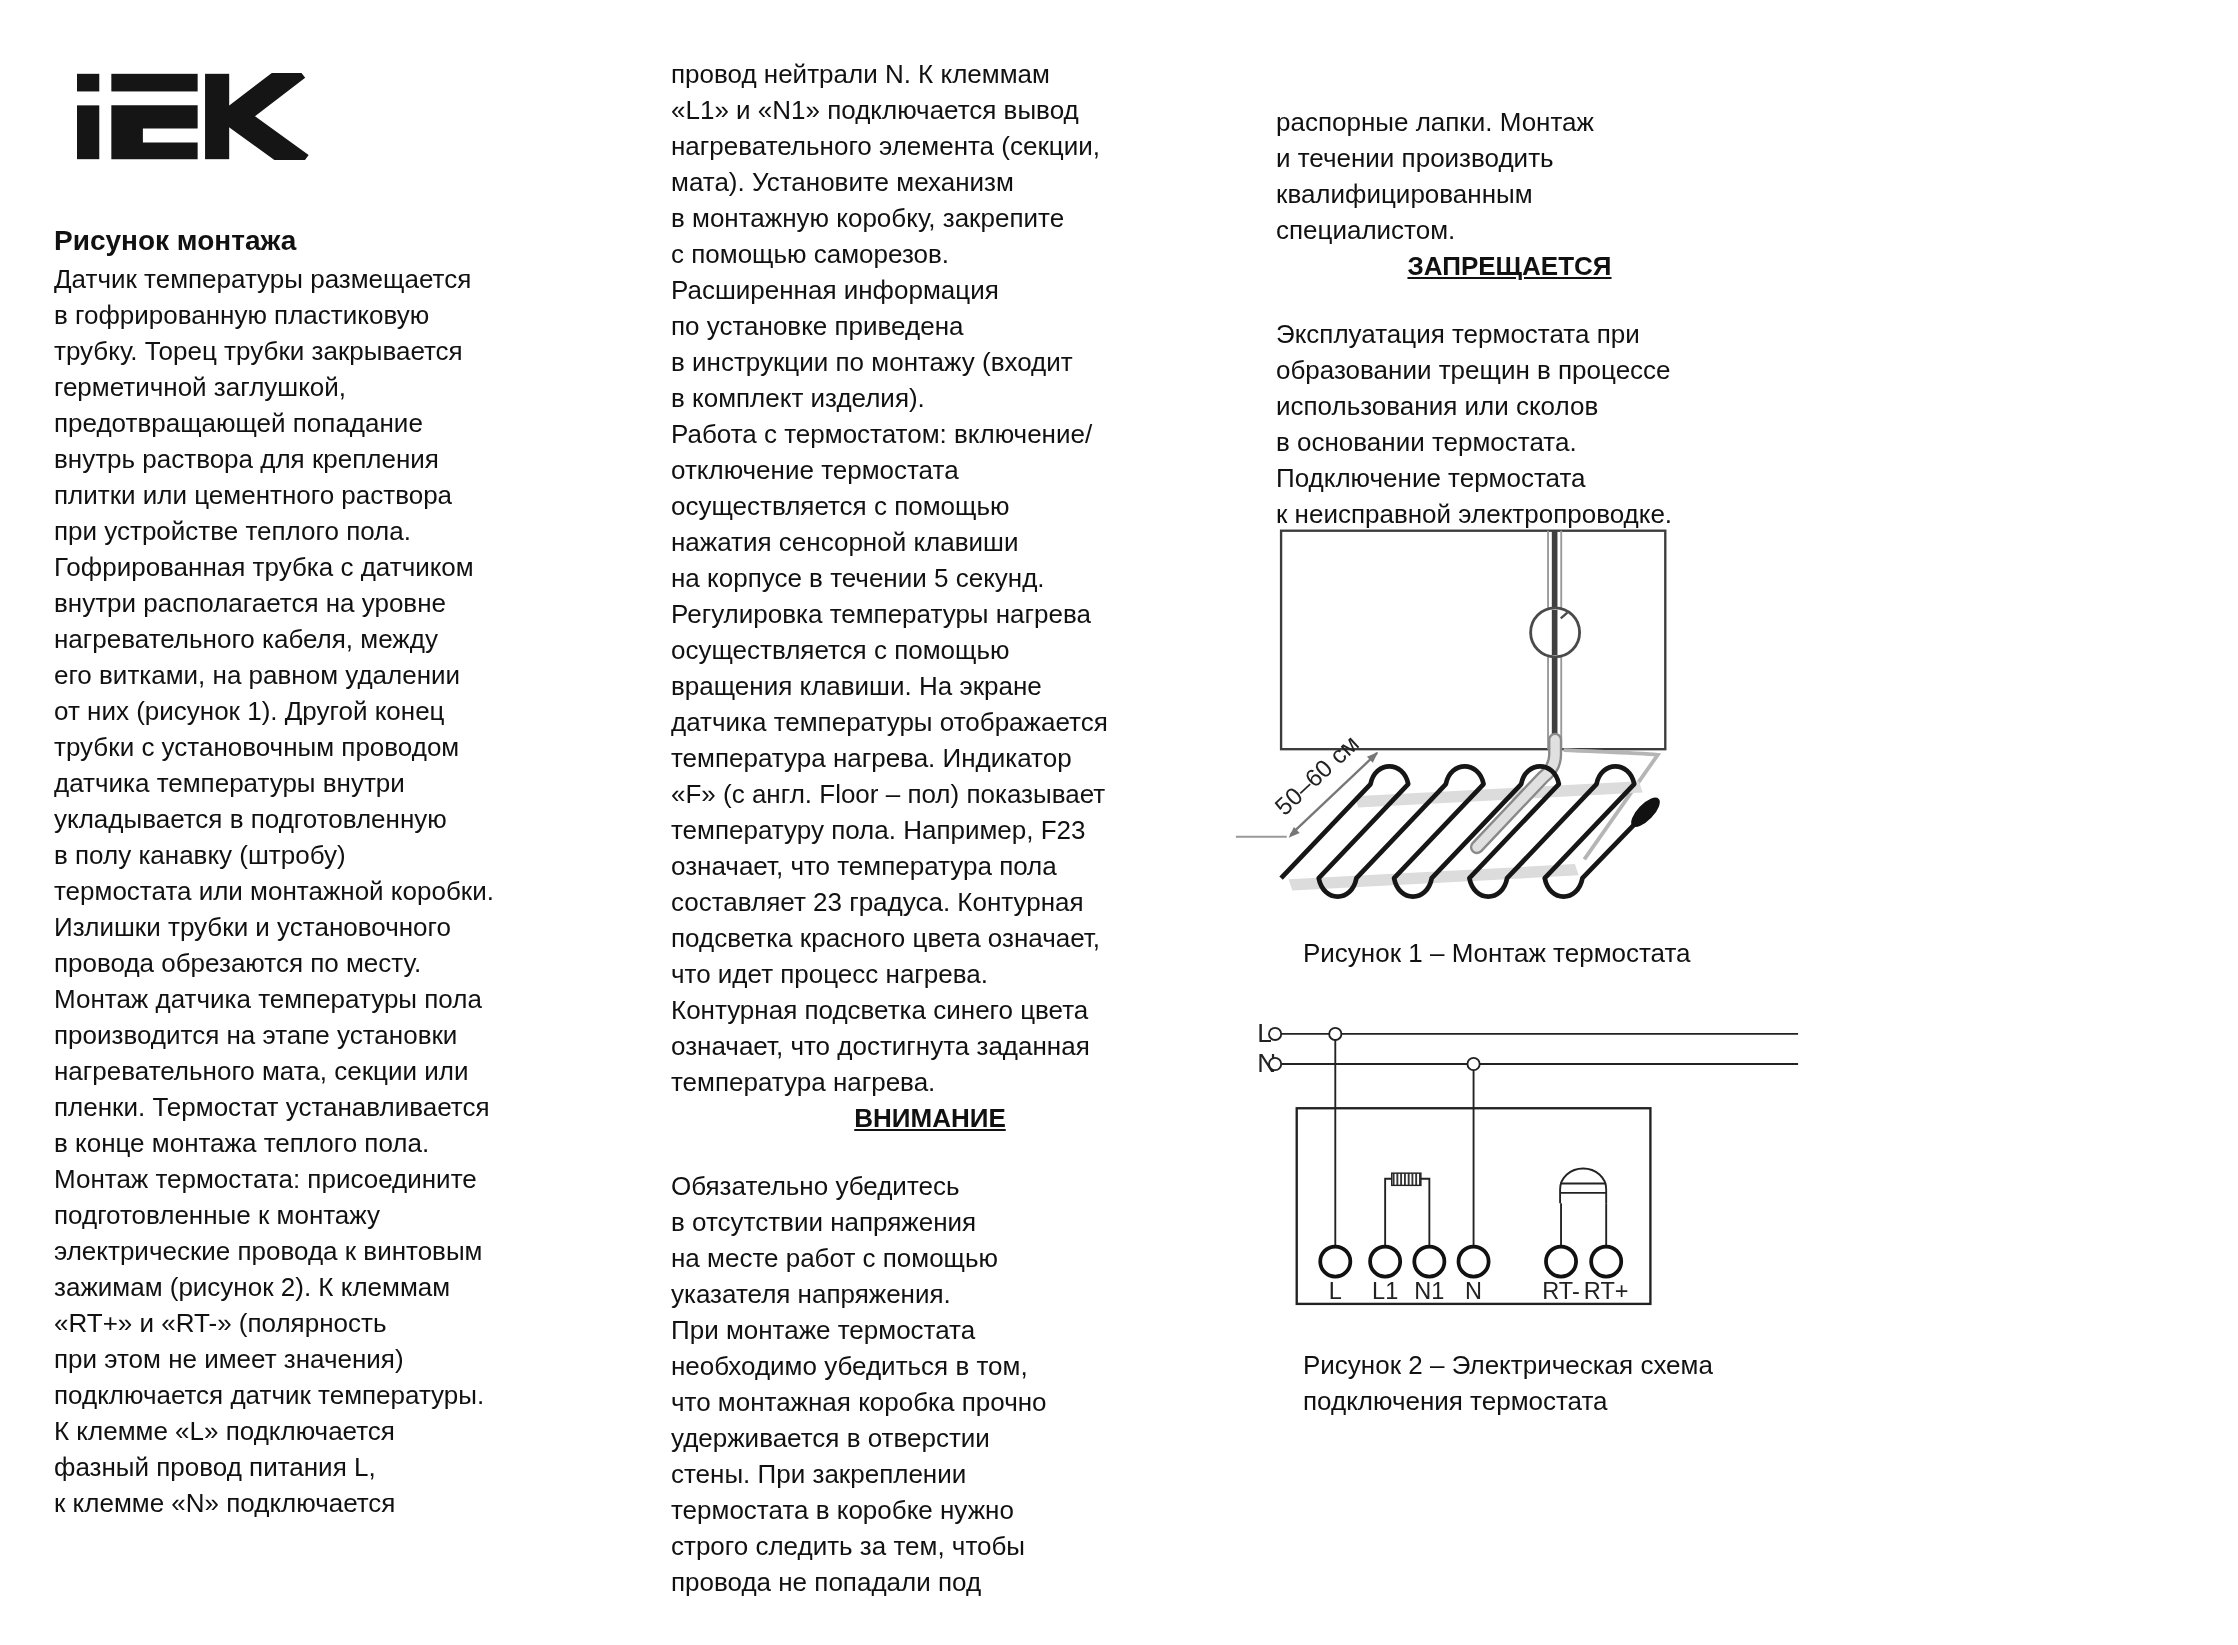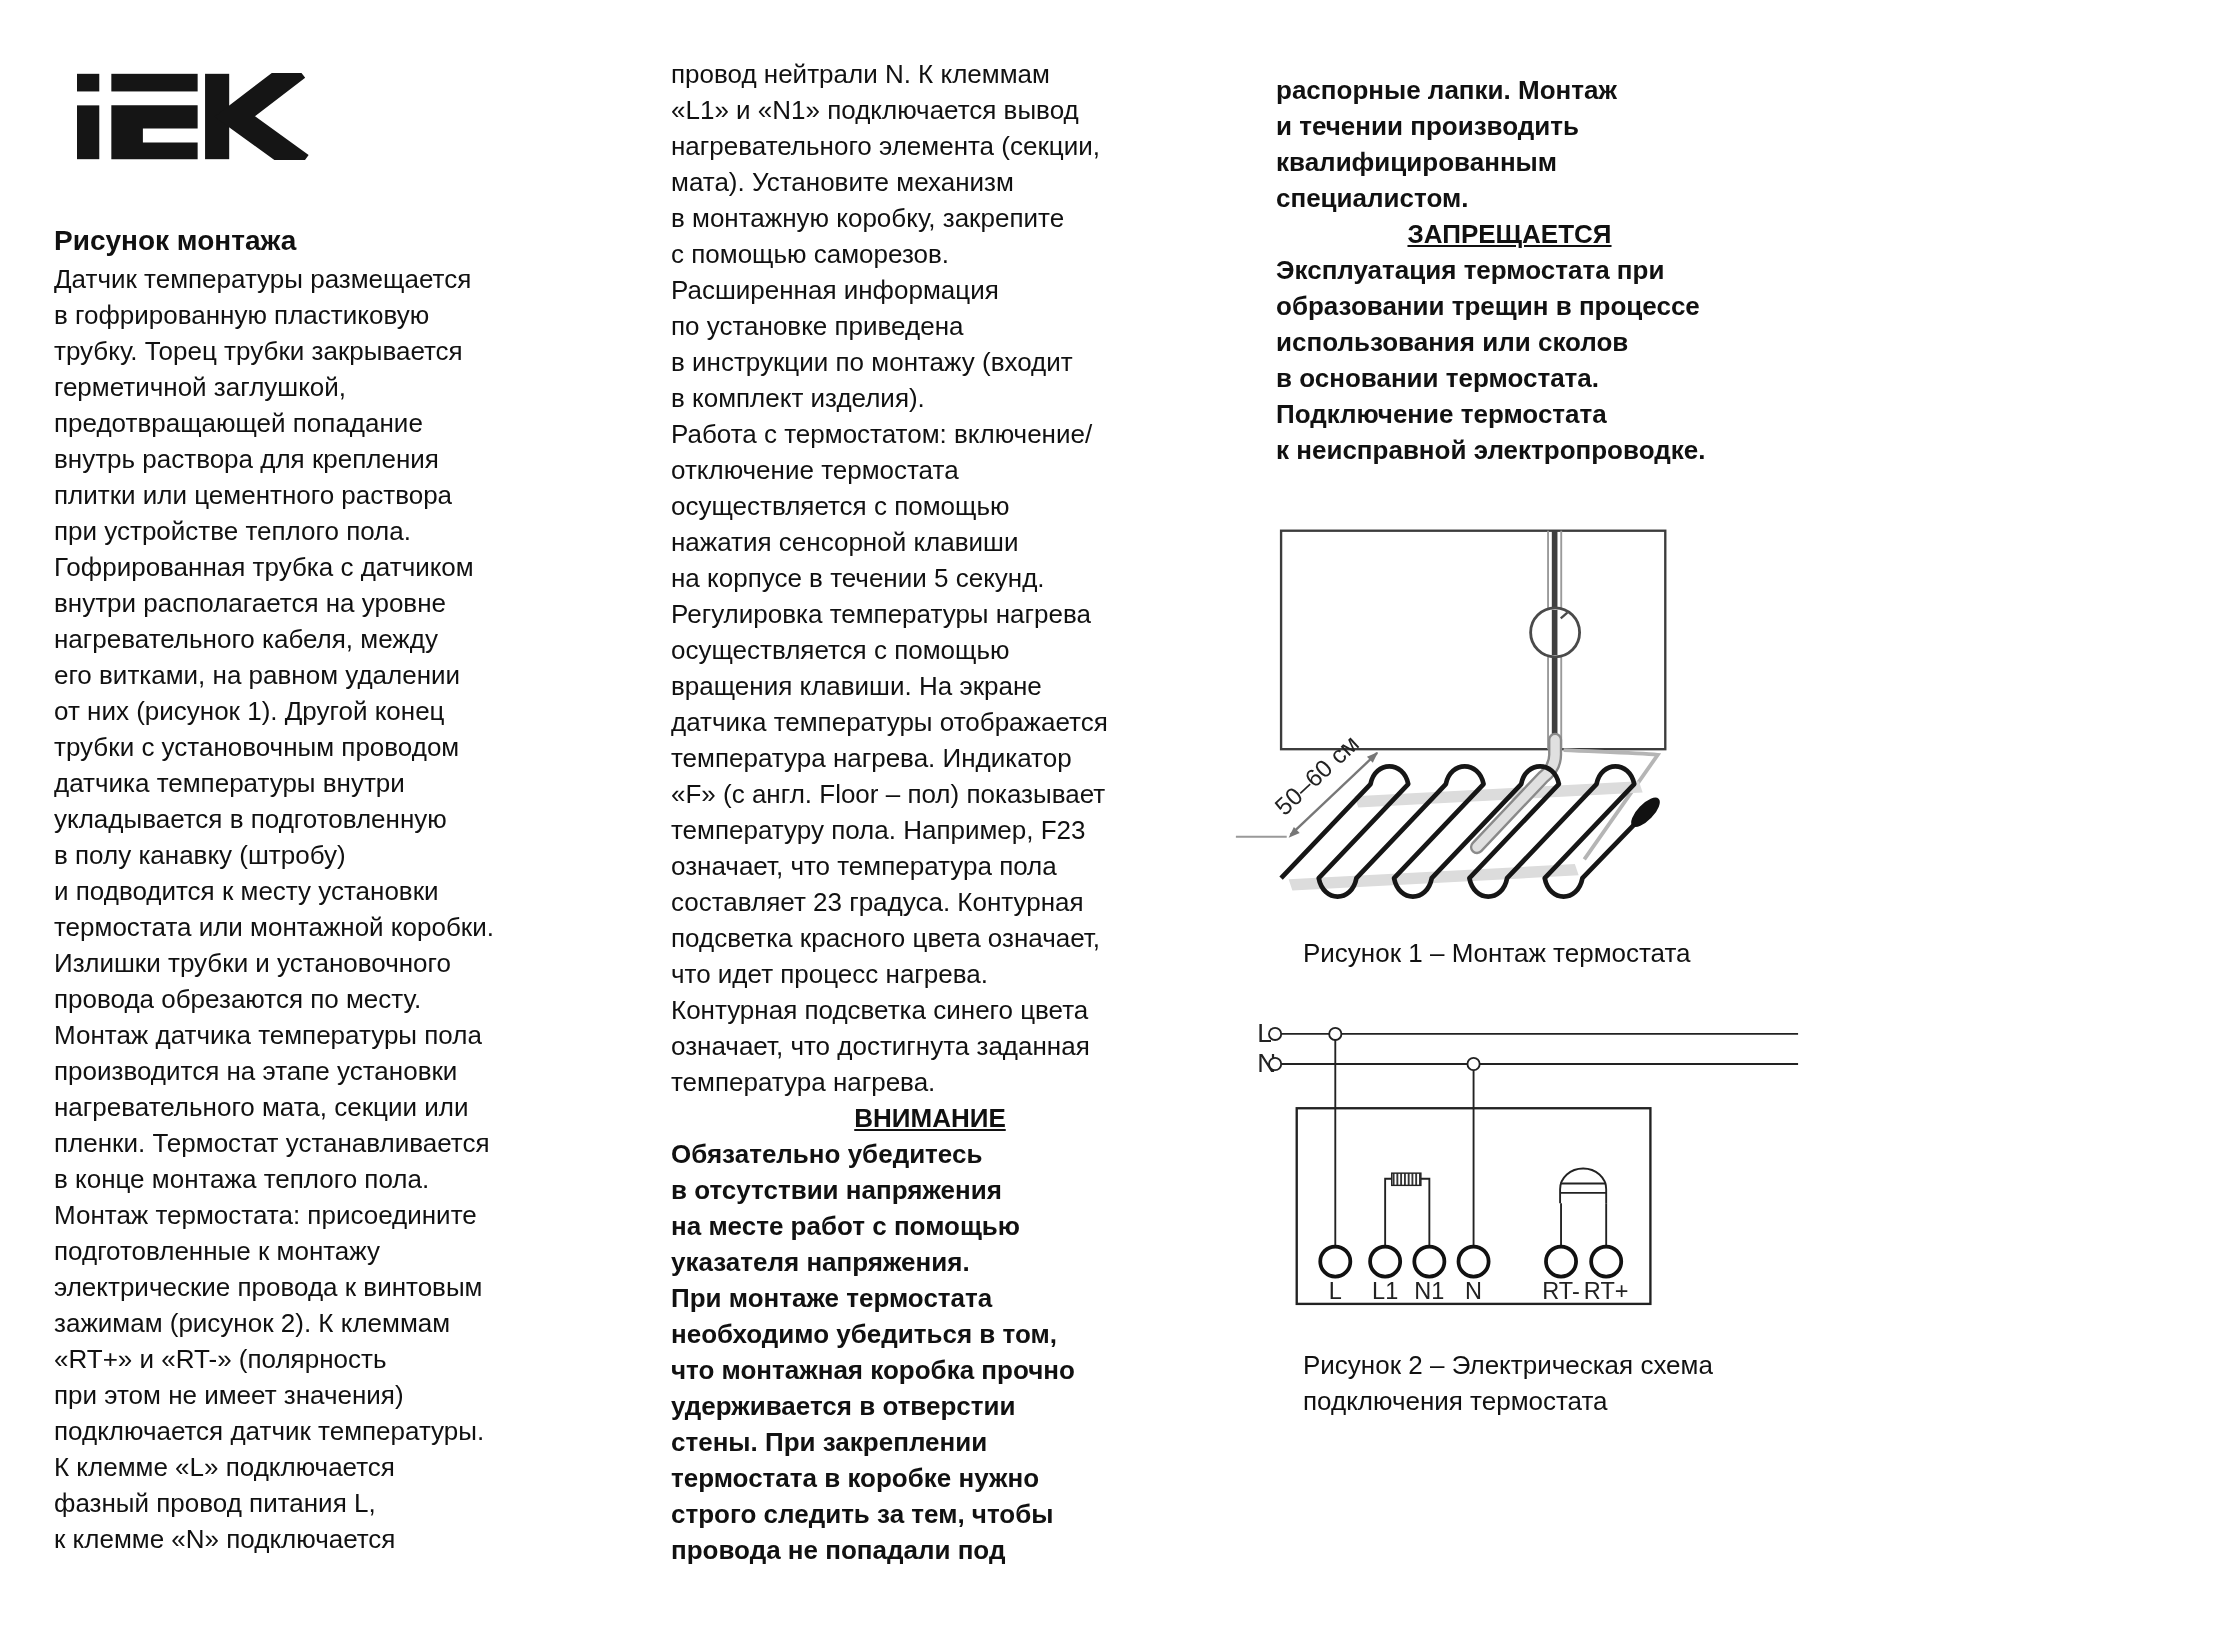--- a/index.html
+++ b/index.html
@@ -11,21 +11,21 @@
     font-family:"Liberation Sans","DejaVu Sans",sans-serif;
     color:#111;
   }
   .logo{position:absolute;left:77px;top:73px;width:232px;height:87px;}
   .col{position:absolute;font-size:26px;line-height:36px;}
   .col1{left:54px;top:220px;width:424px;}
   .col2{left:671px;top:56px;width:518px;}
   .col3{left:1276px;top:72px;width:467px;}
   .heading{font-weight:bold;font-size:28px;line-height:41px;}
   .subhead{font-weight:bold;text-decoration:underline;text-align:center;}
-  .bold{font-weight:bold;}
+  .bold{font-weight:normal;margin-top:32px;}
   .ln{white-space:pre;}
   .fig{position:absolute;}
   #fig1{left:1234px;top:523px;width:565px;height:410px;}
   #fig2{left:1257px;top:1017px;width:546px;height:301px;}
   .caption{position:absolute;font-size:26px;line-height:36px;left:1257px;margin-left:46px;}
   #cap1{top:935px;}
   #cap2{top:1347px;}
   svg text{font-family:"Liberation Sans","DejaVu Sans",sans-serif;}
 </style>
 </head>
@@ -57,21 +57,20 @@
         <div class="ln">при устройстве теплого пола.</div>
         <div class="ln">Гофрированная трубка с датчиком</div>
         <div class="ln">внутри располагается на уровне</div>
         <div class="ln">нагревательного кабеля, между</div>
         <div class="ln">его витками, на равном удалении</div>
         <div class="ln">от них (рисунок 1). Другой конец</div>
         <div class="ln">трубки с установочным проводом</div>
         <div class="ln">датчика температуры внутри</div>
         <div class="ln">укладывается в подготовленную</div>
         <div class="ln">в полу канавку (штробу)</div>
-        <div class="ln">и подводится к месту установки</div>
         <div class="ln">термостата или монтажной коробки.</div>
         <div class="ln">Излишки трубки и установочного</div>
         <div class="ln">провода обрезаются по месту.</div>
         <div class="ln">Монтаж датчика температуры пола</div>
         <div class="ln">производится на этапе установки</div>
         <div class="ln">нагревательного мата, секции или</div>
         <div class="ln">пленки. Термостат устанавливается</div>
         <div class="ln">в конце монтажа теплого пола.</div>
         <div class="ln">Монтаж термостата: присоедините</div>
         <div class="ln">подготовленные к монтажу</div>

